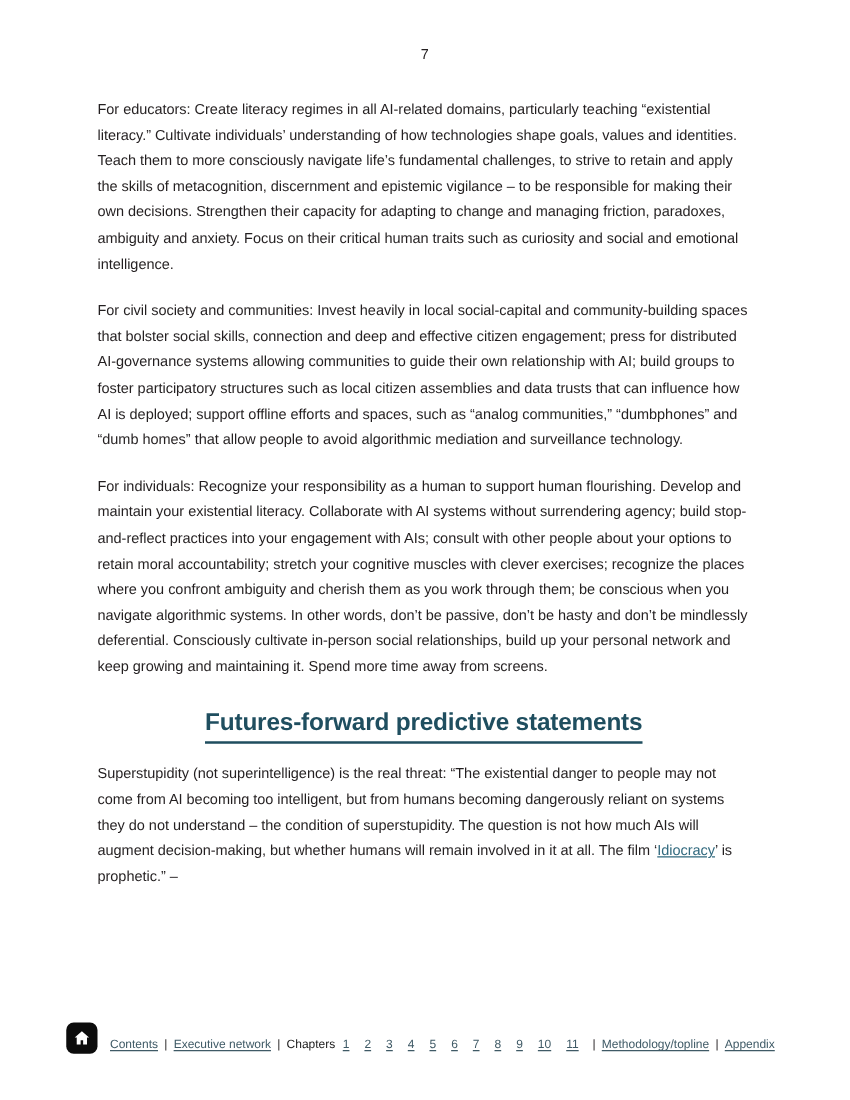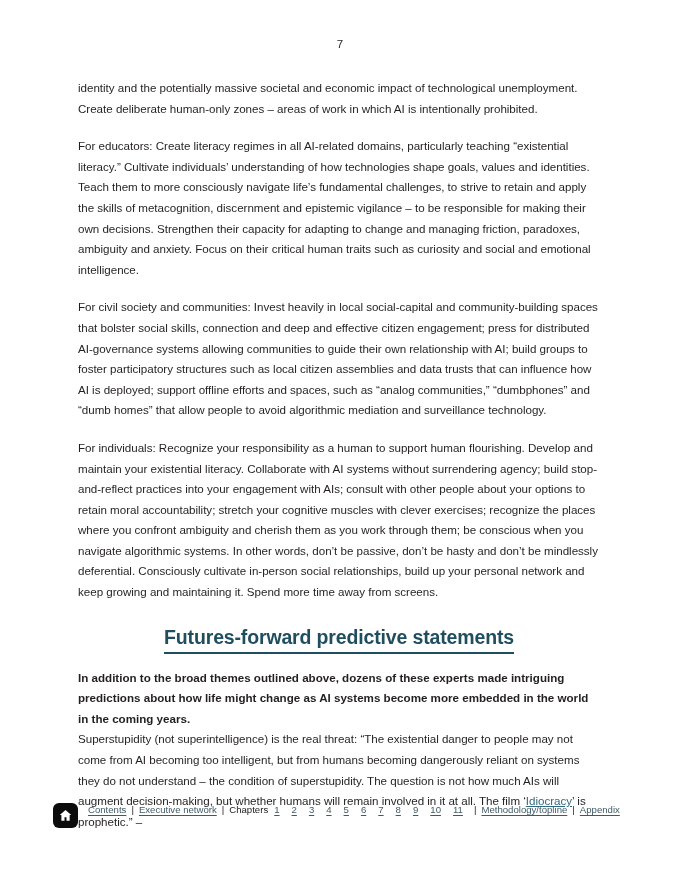--- a/index.html
+++ b/index.html
@@ -80,21 +80,21 @@
     text-decoration: underline;
   }
   
   .footer {
     position: absolute;
     left: 0;
     top: 803px;
     width: 680px;
     height: 40px;
     display: flex;
-    align-items: flex-start;
+    align-items: flex-end;
     padding-left: 53px;
     box-sizing: border-box;
   }
   .home-button {
     width: 25px;
     height: 25px;
     border-radius: 6px;
     background: #0c0c0c;
     display: flex;
     align-items: center;
@@ -137,31 +137,29 @@
 </style>
 </head>
 <body>
 
 <div class="page">
 
   <div class="page-number">7</div>
 
   <div class="content">
 
-    <p class="body"><span>identity and the potentially massive societal and economic impact of technological unemployment. Create deliberate human-only zones – areas of work in which AI is intentionally prohibited.</span></p>
 
     <p class="body"><span class="lead">For educators</span><span>: Create literacy regimes in all AI-related domains, particularly teaching “existential literacy.” Cultivate individuals’ understanding of how technologies shape goals, values and identities. Teach them to more consciously navigate life’s fundamental challenges, to strive to retain and apply the skills of metacognition, discernment and epistemic vigilance – to be responsible for making their own decisions. Strengthen their capacity for adapting to change and managing friction, paradoxes, ambiguity and anxiety. Focus on their critical human traits such as curiosity and social and emotional intelligence.</span></p>
 
     <p class="body"><span class="lead">For civil society and communities</span><span>: Invest heavily in local social-capital and community-building spaces that bolster social skills, connection and deep and effective citizen engagement; press for distributed AI-governance systems allowing communities to guide their own relationship with AI; build groups to foster participatory structures such as local citizen assemblies and data trusts that can influence how AI is deployed; support offline efforts and spaces, such as “analog communities,” “dumbphones” and “dumb homes” that allow people to avoid algorithmic mediation and surveillance technology.</span></p>
 
     <p class="body tight-last"><span class="lead">For individuals</span><span>: Recognize your responsibility as a human to support human flourishing. Develop and maintain your existential literacy. Collaborate with AI systems without surrendering agency; build stop-and-reflect practices into your engagement with AIs; consult with other people about your options to retain moral accountability; stretch your cognitive muscles with clever exercises; recognize the places where you confront ambiguity and cherish them as you work through them; be conscious when you navigate algorithmic systems. In other words, don’t be passive, don’t be hasty and don’t be mindlessly deferential. Consciously cultivate in-person social relationships, build up your personal network and keep growing and maintaining it. Spend more time away from screens.</span></p>
 
     <h2 class="section-heading"><span class="h-inner">Futures-forward predictive statements</span></h2>
 
-    <p class="intro-bold">In addition to the broad themes outlined above, dozens of these experts made intriguing predictions about how life might change as AI systems become more embedded in the world in the coming years.</p>
 
     <p class="body"><span class="lead">Superstupidity (not superintelligence) is the real threat:</span><span> “The existential danger to people may not come from AI becoming too intelligent, but from humans becoming dangerously reliant on systems they do not understand – the condition of superstupidity. The question is not how much AIs will augment decision-making, but whether humans will remain involved in it at all. The film ‘</span><a class="inline-link" href="#">Idiocracy</a><span>’ is prophetic.” – </span></p>
 
   </div>
 
   <div class="footer">
 
     <div class="home-button">
       <span>
         <svg width="15" height="15" viewBox="0 0 24 24" aria-hidden="true">

